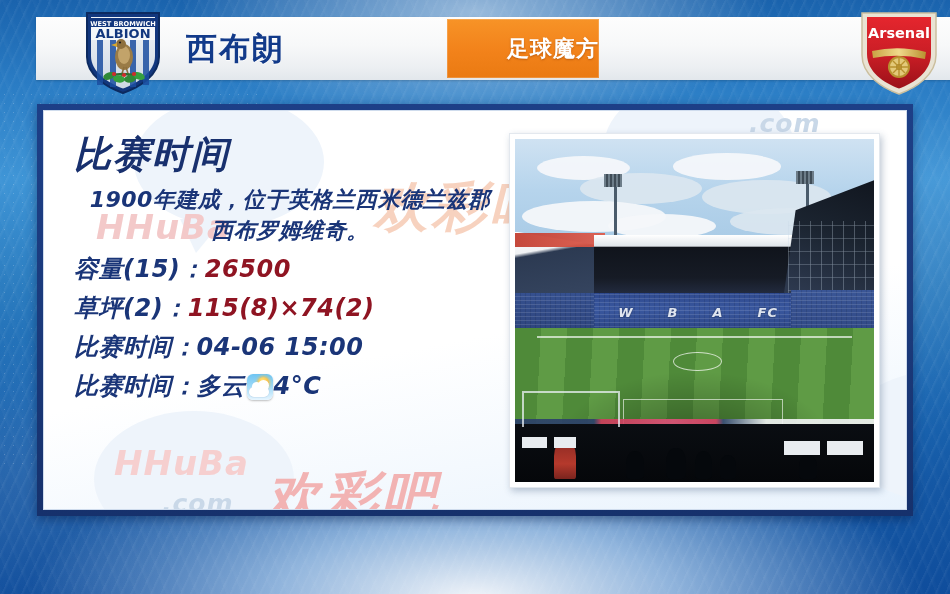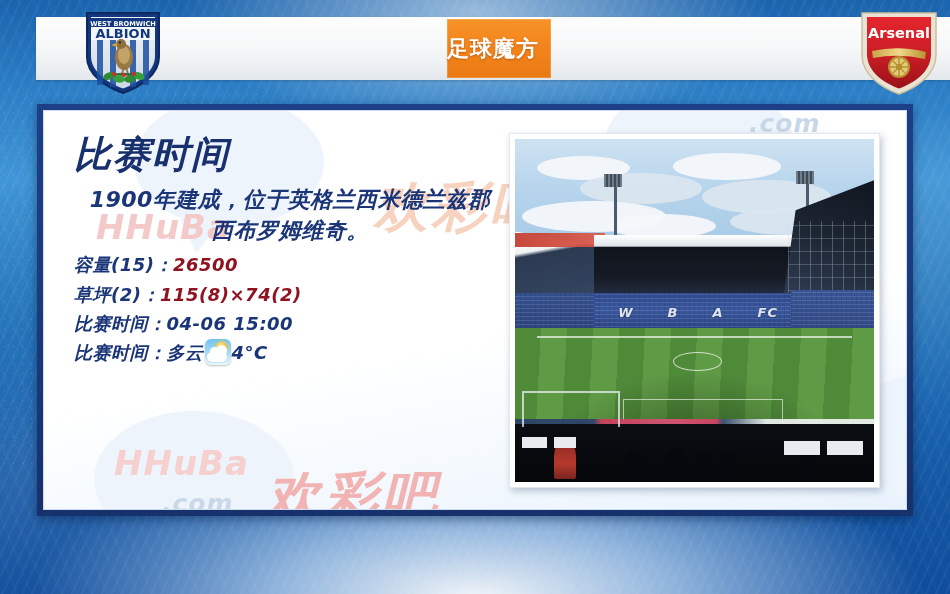--- a/index.html
+++ b/index.html
@@ -40,23 +40,23 @@
   .crest{position:absolute;top:-12px;width:86px;height:92px;}
   .crest-left{left:44px;}
   .crest-right{right:44px;}
 
   .team-name{position:absolute;top:0;height:63px;display:flex;align-items:center;
     font-size:31px;font-weight:bold;color:#123a8a;letter-spacing:2px;
     text-shadow:0 1px 0 rgba(255,255,255,.8);}
   .team-left{left:150px;}
   .team-right{right:150px;}
 
-  .center-logo{position:absolute;left:411px;top:2px;width:104px;height:59px;
+  .center-logo{position:absolute;left:411px;top:2px;width:152px;height:59px;
     background:linear-gradient(180deg,#f79327 0%,#f2821a 55%,#ea7a12 100%);
-    display:flex;align-items:center;justify-content:flex-start;
+    display:flex;align-items:center;justify-content:flex-end;
     box-shadow:inset 0 0 0 1px rgba(255,255,255,.18);}
   .center-logo-txt{font-size:22px;font-weight:bold;color:#fff;letter-spacing:1px;
     text-shadow:0 1px 2px rgba(150,60,0,.55);font-family:"DejaVu Sans",sans-serif;}
 
   
   .frame{position:absolute;left:37px;top:104px;width:876px;height:412px;
     background:linear-gradient(180deg,#1d3f87 0%,#1b3a7c 50%,#16316c 100%);
     padding:6px;box-sizing:border-box;
     box-shadow:0 3px 10px rgba(0,20,60,.45);font-style:italic;}
   .panel{position:relative;width:100%;height:100%;box-sizing:border-box;
@@ -79,21 +79,21 @@
 
   .wm-txt-huan{position:absolute;font-size:54px;font-weight:bold;letter-spacing:4px;
     -webkit-text-stroke:0px;}
 
   
   .content{position:absolute;left:30px;top:24px;width:420px;z-index:5;}
   .stadium-title{font-size:37px;font-weight:bold;color:#18306e;letter-spacing:2px;
     line-height:1.08;margin:0 0 9px 0;}
   .desc{font-size:22px;font-weight:bold;color:#1a3578;line-height:1.42;margin:0 0 4px 12px;
     letter-spacing:.5px;text-align:center;}
-  .row{font-size:18px;font-weight:bold;color:#1a3578;line-height:1.62;letter-spacing:.5px;
+  .row{font-size:24px;font-weight:bold;color:#1a3578;line-height:1.62;letter-spacing:.5px;
     white-space:nowrap;}
   .val-red{color:#8f1422;}
   .wicon{display:inline-block;width:26px;height:26px;vertical-align:-6px;margin:0 1px;
     border-radius:6px;overflow:hidden;position:relative;
     background:linear-gradient(180deg,#6ec4f2 0%,#9bd8f7 45%,#e8f6ff 100%);
     box-shadow:0 1px 2px rgba(0,0,0,.25);}
   .wicon .sun{position:absolute;right:4px;top:3px;width:11px;height:11px;border-radius:50%;
     background:radial-gradient(circle at 40% 35%,#ffe680,#f5a623);
     box-shadow:0 0 3px 1px rgba(255,200,60,.85);}
   .wicon .cloud{position:absolute;left:2px;bottom:3px;width:20px;height:10px;border-radius:6px;
@@ -223,20 +223,21 @@
         <ellipse cx="29" cy="71" rx="6" ry="3.6" fill="#2f8a38" transform="rotate(-22 29 71)"></ellipse>
         <ellipse cx="39" cy="74" rx="6" ry="3.6" fill="#36a03f" transform="rotate(8 39 74)"></ellipse>
         <ellipse cx="50" cy="74" rx="6" ry="3.6" fill="#2f8a38" transform="rotate(-8 50 74)"></ellipse>
         <ellipse cx="59" cy="71" rx="6" ry="3.6" fill="#36a03f" transform="rotate(22 59 71)"></ellipse>
         <circle cx="34" cy="69" r="2.1" fill="#d02b2b"></circle>
         <circle cx="44" cy="70" r="2.1" fill="#d02b2b"></circle>
         <circle cx="54" cy="69" r="2.1" fill="#d02b2b"></circle>
       </g>
     </svg>
 
+    <div class="team-name team-left">西布朗</div>
 
     <div class="center-logo">
       <span class="center-logo-txt">足球魔方</span>
     </div>
 
 
     <svg class="crest crest-right" viewBox="0 0 86 92">
       <defs>
         <linearGradient id="arsG" x1="0" y1="0" x2="0" y2="1">
           <stop offset="0" stop-color="#e5262e"></stop>

